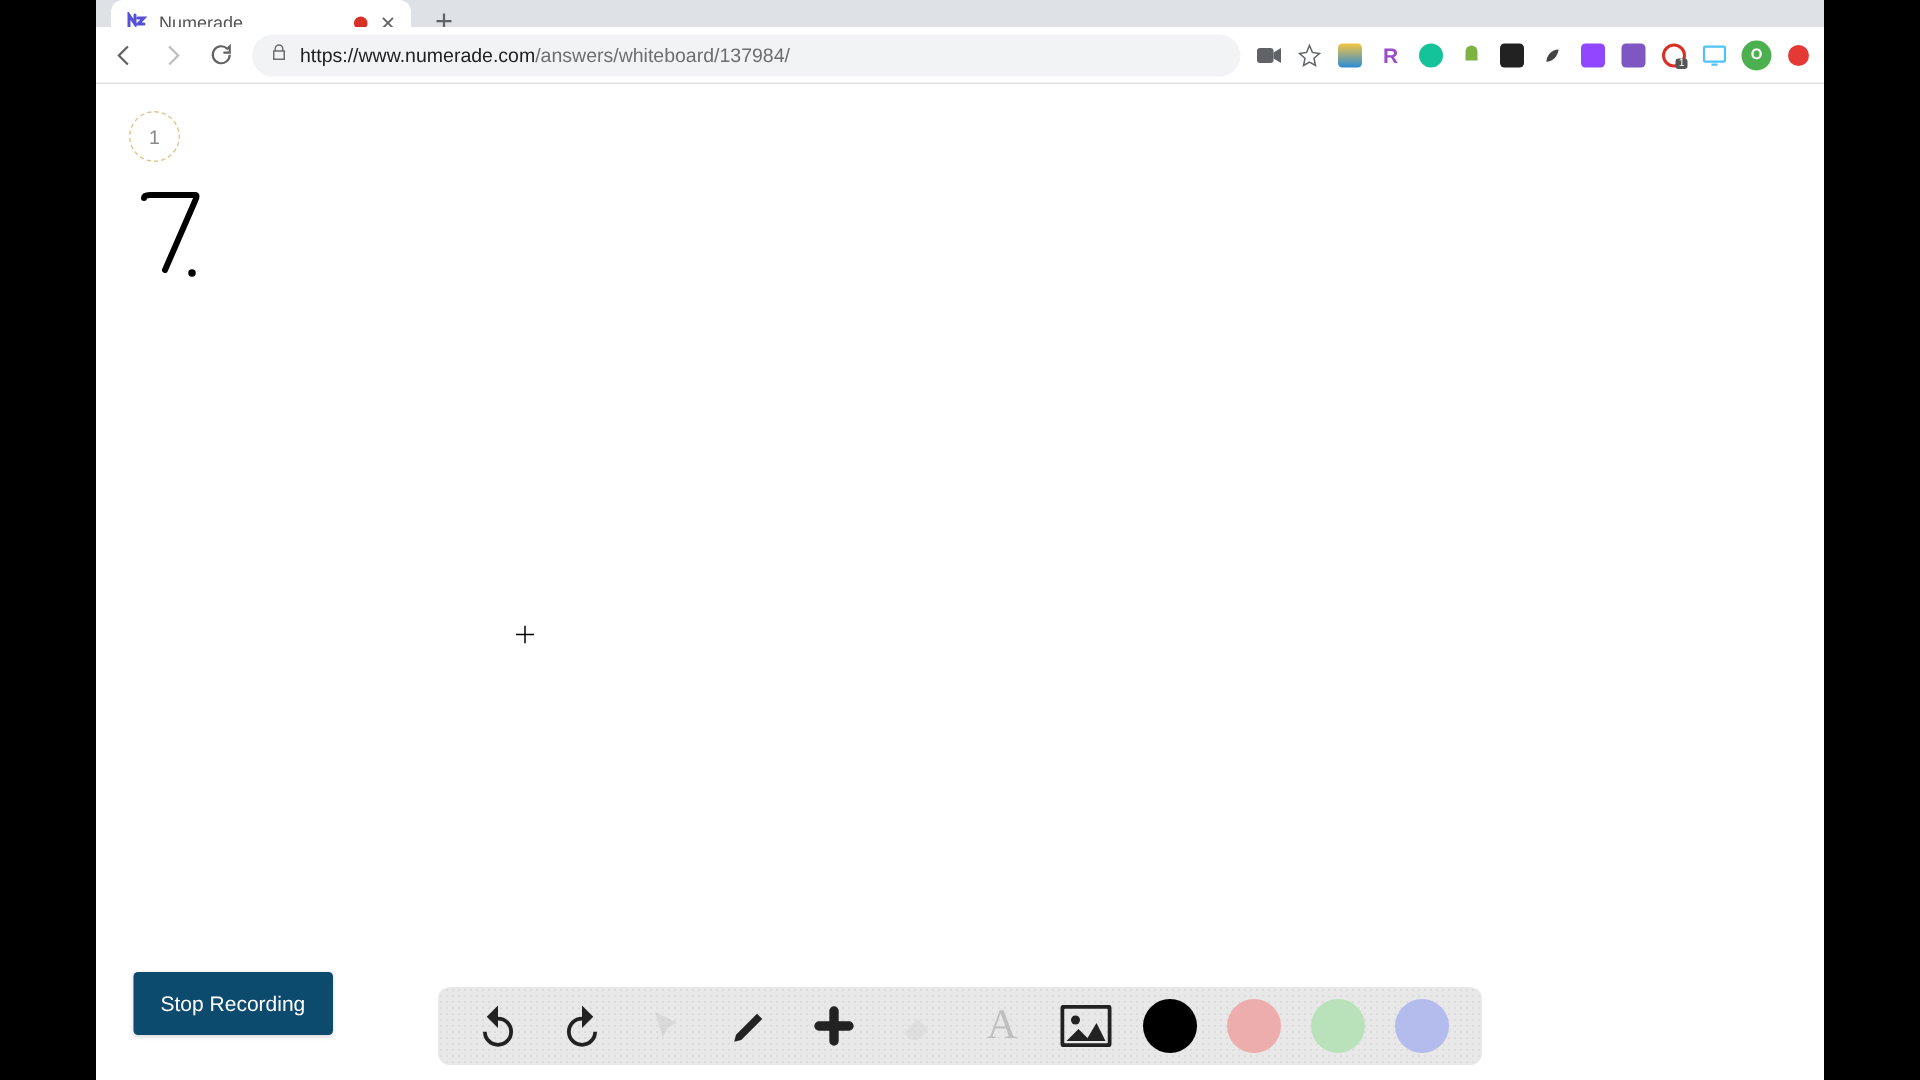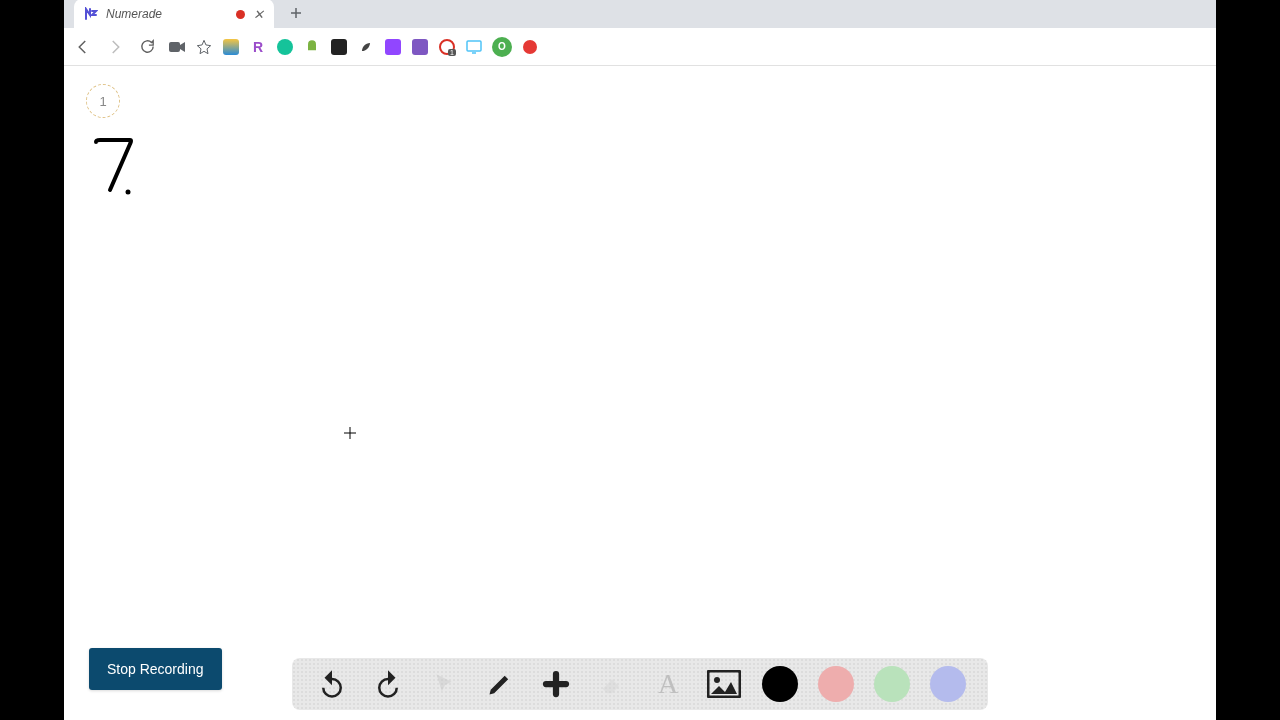--- a/index.html
+++ b/index.html
@@ -17,26 +17,25 @@
       top: 0;
       width: 1152px;
       height: 720px;
       background: #fff;
       display: flex;
       flex-direction: column;
     }
     
     .tabbar {
       display: flex;
-      align-items: center;
-      height: 28px;
+      align-items: flex-start;
+      height: 18px;
       background: #dee1e6;
       padding-left: 10px;
       gap: 0;
-      font-style: italic;
     }
     .tab {
       display: flex;
       align-items: center;
       background: #fff;
       border-radius: 8px 8px 0 0;
       height: 30px;
       padding: 0 10px;
       min-width: 200px;
       gap: 8px;
@@ -238,20 +237,30 @@
     <div class="nav-btn disabled">
       <svg width="18" height="18" viewBox="0 0 24 24">
           <path d="M9 4l8 8-8 8" stroke="#bdbdbd" stroke-width="2" fill="none"></path>
         </svg>
     </div>
     <div class="nav-btn">
       <svg width="17" height="17" viewBox="0 0 24 24">
           <path d="M20 12a8 8 0 1 1-2.34-5.66L20 4v6h-6" stroke="#616161" stroke-width="2" fill="none"></path>
         </svg>
     </div>
+    <div class="addrbar">
+      <span class="lock">
+        <svg width="12" height="12" viewBox="0 0 24 24">
+            <path d="M7 10V7a5 5 0 0 1 10 0v3m-12 0h14v11H5z" stroke="#6e6e6e" stroke-width="2" fill="none"></path>
+          </svg>
+      </span>
+      <span class="url">
+        <span class="host">https://www.numerade.com</span><span>/answers/whiteboard/137984/</span>
+      </span>
+    </div>
     <div class="ext-row">
       <span class="ext-icon">
         <svg width="16" height="12" viewBox="0 0 16 12">
             <rect x="0" y="1" width="11" height="10" rx="2" fill="#5f6368"></rect>
             <path d="M11 4l5-3v10l-5-3z" fill="#5f6368"></path>
           </svg>
       </span>
       <span class="ext-icon">
         <svg width="16" height="16" viewBox="0 0 24 24">
             <path d="M12 2l2.9 6.9L22 10l-5.5 4.8L18 22l-6-3.5L6 22l1.5-7.2L2 10l7.1-1.1z" stroke="#5f6368" stroke-width="1.5" fill="none"></path>

